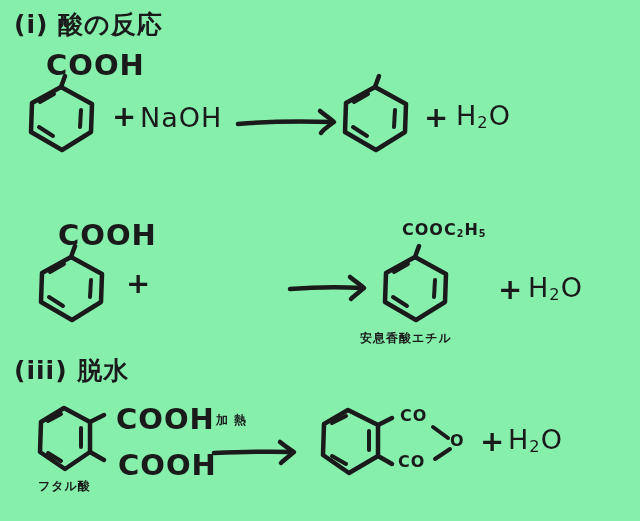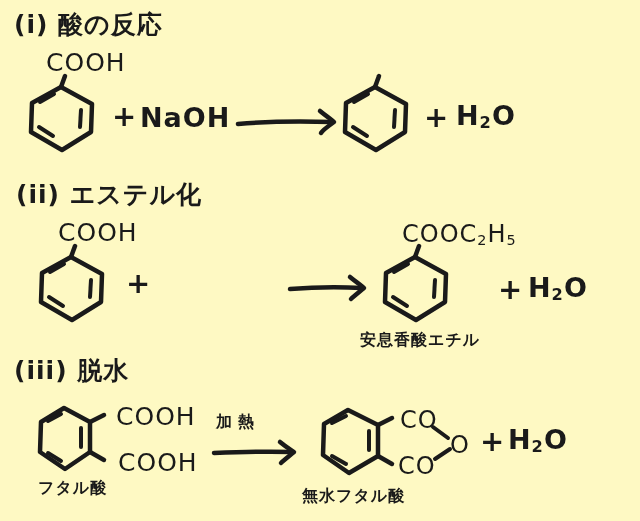--- a/index.html
+++ b/index.html
@@ -1,29 +1,29 @@
 <!DOCTYPE html>
 <html><head>
 <meta charset="utf-8">
 <style>
   html,body{margin:0;padding:0;background:#ffffff;}
   #canvas{
     position:relative;
     width:640px;height:521px;
-    background:#fef9c3;
+    background:#86efac;
     color:#1a1a1a;
     font-family:"DejaVu Sans",sans-serif;
     overflow:hidden;
   }
   .abs{position:absolute;white-space:nowrap;}
   .title{font-weight:700;font-size:25px;letter-spacing:1px;}
-  .formula{font-weight:700;font-size:27px;letter-spacing:1px;}
-  .group{font-weight:400;font-size:25px;letter-spacing:1px;}
-  .smallf{font-weight:400;font-size:24px;letter-spacing:1px;}
-  .jlabel{font-weight:600;font-size:16px;letter-spacing:1px;}
+  .formula{font-weight:400;font-size:27px;letter-spacing:1px;}
+  .group{font-weight:700;font-size:29px;letter-spacing:1px;}
+  .smallf{font-weight:700;font-size:16px;letter-spacing:1px;}
+  .jlabel{font-weight:600;font-size:12px;letter-spacing:1px;}
   .plus{font-weight:700;font-size:29px;}
   .sub{font-size:0.6em;vertical-align:-0.18em;}
   svg{display:block;}
   svg path, svg line{
     fill:none;
     stroke:#1a1a1a;
     stroke-width:4.5;
     stroke-linecap:round;
     stroke-linejoin:round;
   }
@@ -65,21 +65,20 @@
       <path d="M39,15 L70,32 L69,60 L40,78 L9,60 L10,31 Z"></path>
       <path class="thin" d="M18,30 L32,22"></path>
       <path class="thin" d="M59,38 L58,55"></path>
       <path class="thin" d="M17,55 L31,64"></path>
     </svg>
   </div>
 
   <div class="abs plus" style="left:424px;top:100px">+</div>
   <div class="abs formula" style="left:456px;top:100px"><span>H</span><span class="sub">2</span><span>O</span></div>
 
-  <div class="abs title" style="left:16px;top:178px">(ii) エステル化</div>
 
   <div class="abs group" style="left:58px;top:218px">COOH</div>
 
   <div class="abs" style="left:32px;top:242px">
     <svg width="78" height="84" viewBox="0 0 78 84">
       <path d="M43,4 L39,15"></path>
       <path d="M39,15 L70,32 L69,60 L40,78 L9,60 L10,31 Z"></path>
       <path class="thin" d="M18,30 L32,22"></path>
       <path class="thin" d="M59,38 L58,55"></path>
       <path class="thin" d="M17,55 L31,64"></path>
@@ -153,18 +152,17 @@
   <div class="abs smallf" style="left:450px;top:431px">O</div>
   <div class="abs smallf" style="left:398px;top:452px">CO</div>
 
   <div class="abs" style="left:426px;top:418px">
     <svg width="32" height="52" viewBox="0 0 32 52">
       <path class="thin" d="M7,9 L22,20"></path>
       <path class="thin" d="M9,41 L24,31"></path>
     </svg>
   </div>
 
-  <div class="abs jlabel" style="left:302px;top:486px">無水フタル酸</div>
 
   <div class="abs plus" style="left:480px;top:424px">+</div>
   <div class="abs formula" style="left:508px;top:424px"><span>H</span><span class="sub">2</span><span>O</span></div>
 
 </div>
 
 </body></html>

